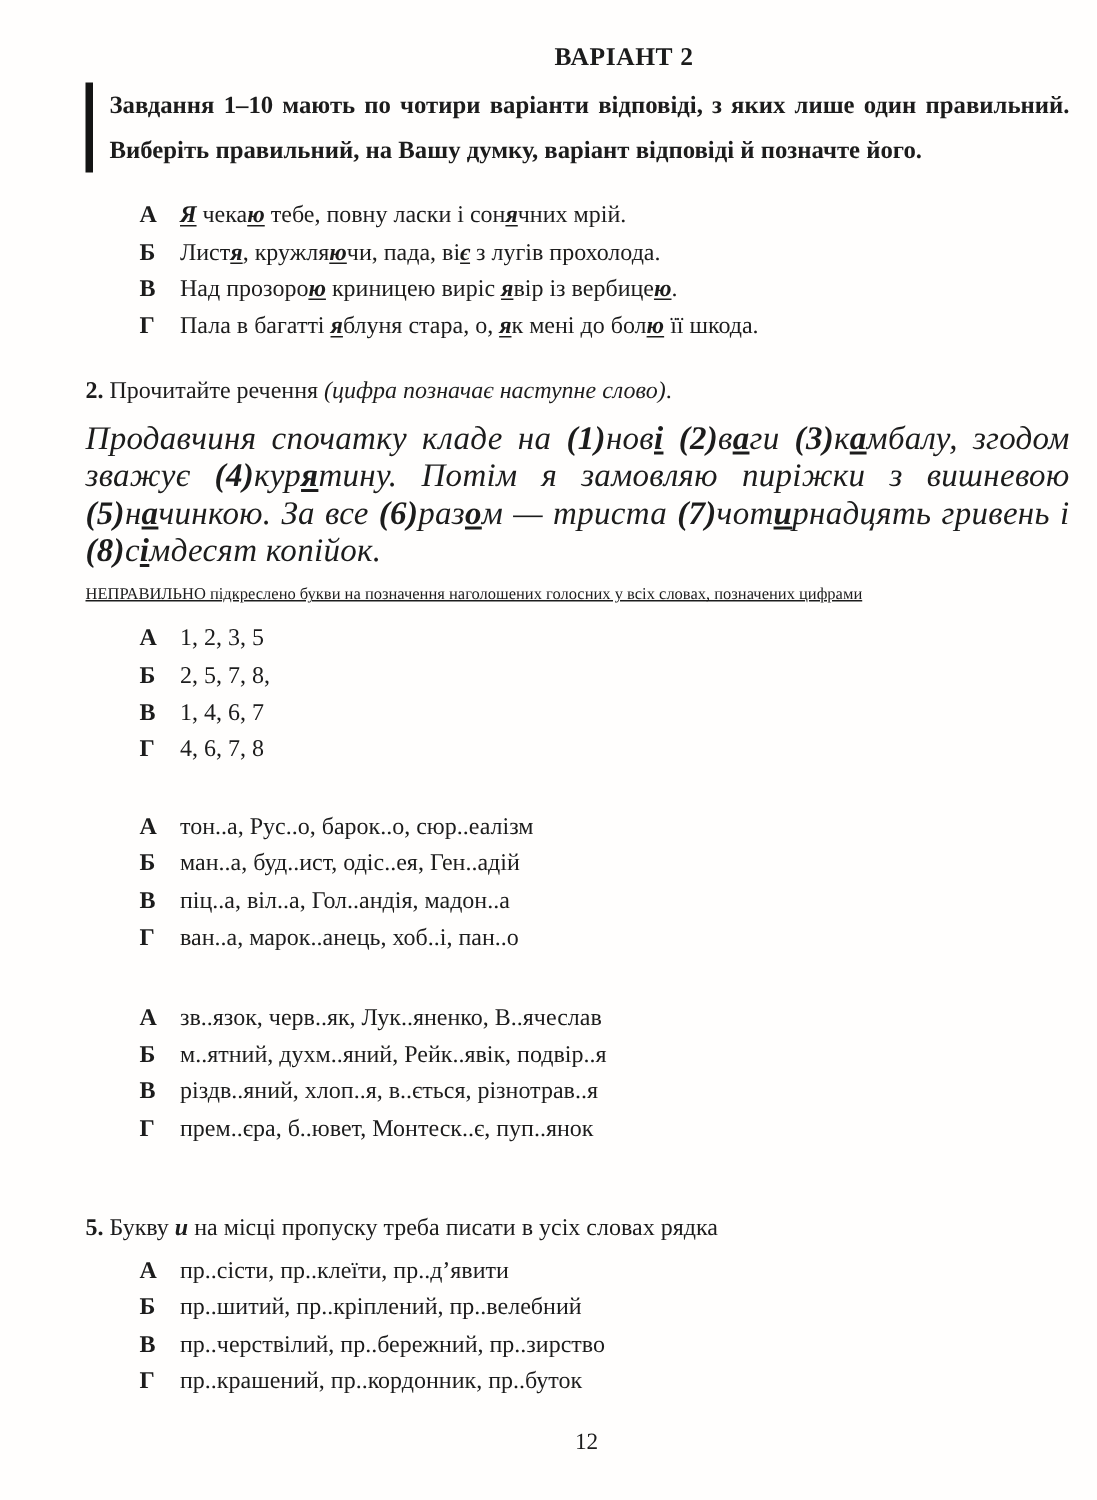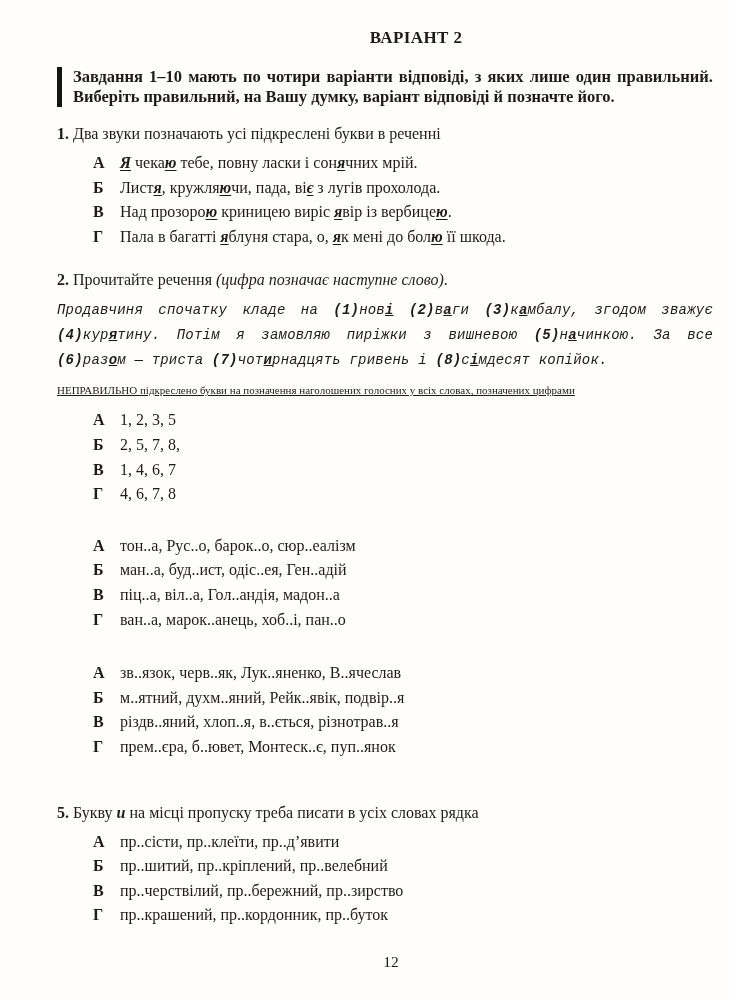--- a/index.html
+++ b/index.html
@@ -18,49 +18,48 @@
     overflow:hidden;
   }
   .variant-title{
     text-align:center;
     padding-left:62px;
     font-weight:bold;
     font-size:17px;
     letter-spacing:0.4px;
   }
   .intro{
-    margin-top:19px;
+    margin-top:7px;
     border-left:5px solid #141414;
     padding-left:11px;
     font-weight:bold;
     font-size:16.5px;
-    line-height:20px;
+    line-height:30px;
     text-align:justify;
   }
   .question{margin:0;}
   .q-head{
     margin:0;
     font-size:16px;
     line-height:19px;
   }
   .q1{margin-top:17px;}
   .q2{margin-top:21px;}
   .q3{margin-top:27px;}
   .q4{margin-top:29px;}
   .q5{margin-top:43px;}
   .q-num{font-weight:bold;}
   .q-prompt i{font-style:italic;}
   .passage{
     margin:9px 0 0 0;
     font-style:italic;
-    font-size:14px;
+    font-size:22px;
     line-height:25px;
     text-align:justify;
     letter-spacing:0.2px;
-    font-family:Liberation Mono, monospace;
   }
   .passage b{font-weight:bold;}
   .followup{
     margin:7px 0 0 0;
     font-size:11px;
     line-height:20px;
     text-align:justify;
     text-decoration:underline;
   }
   .options{
@@ -97,24 +96,20 @@
 
 <div class="page">
 
   <div class="variant-title">ВАРІАНТ 2</div>
 
   <div class="intro">
     <span>Завдання 1–10 мають по чотири варіанти відповіді, з яких лише один правильний. Виберіть правильний, на Вашу думку, варіант відповіді й позначте його.</span>
   </div>
 
   <section class="question q1">
-    <p class="q-head">
-      <span class="q-num">1.</span>
-      <span class="q-prompt">Два звуки позначають усі підкреслені букви в реченні</span>
-    </p>
     <div class="options">
       <div class="option">
         <span class="opt-letter">А</span>
         <span class="opt-text"><u><b><i>Я</i></b></u> чека<u><b><i>ю</i></b></u> тебе, повну ласки і сон<u><b><i>я</i></b></u>чних мрій.</span>
       </div>
       <div class="option">
         <span class="opt-letter">Б</span>
         <span class="opt-text">Лист<u><b><i>я</i></b></u>, кружля<u><b><i>ю</i></b></u>чи, пада, ві<u><b><i>є</i></b></u> з лугів прохолода.</span>
       </div>
       <div class="option">

